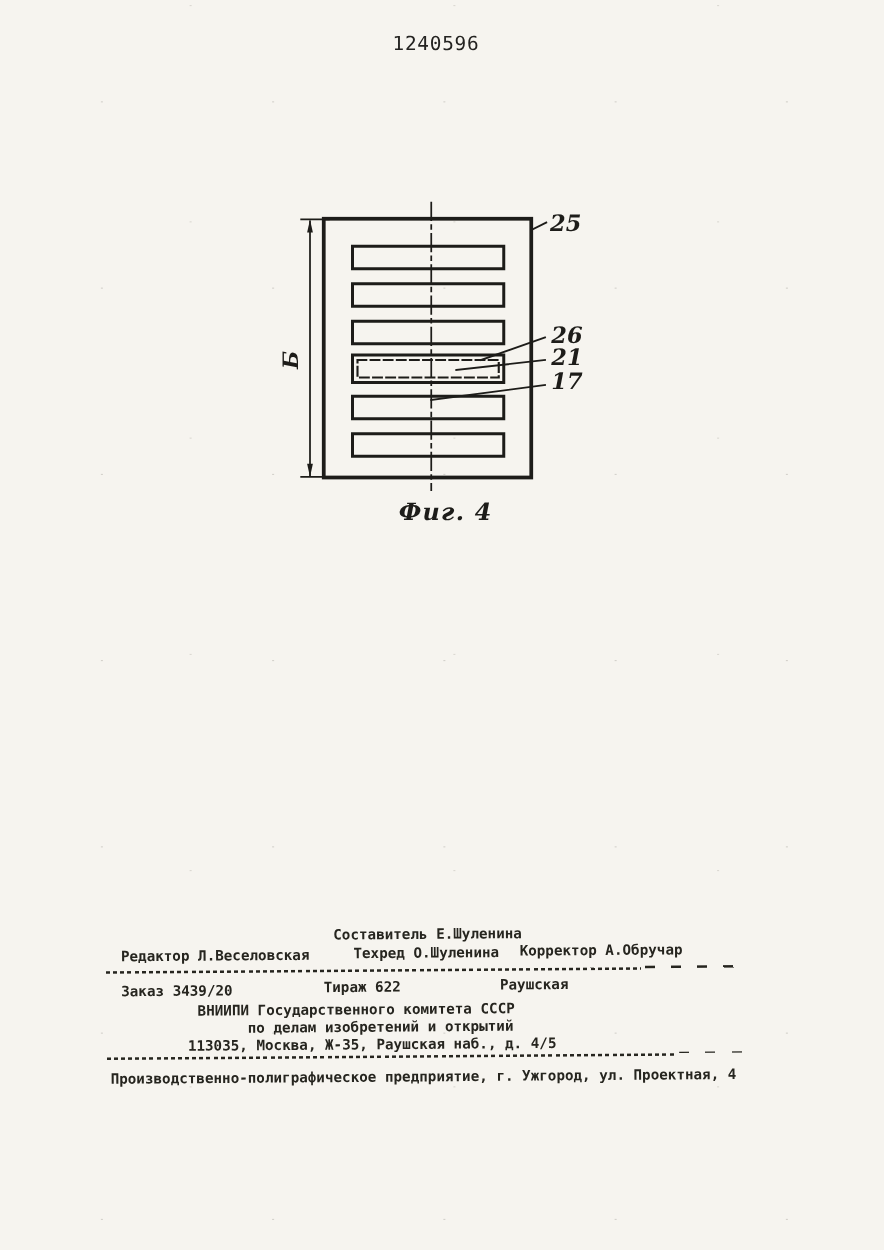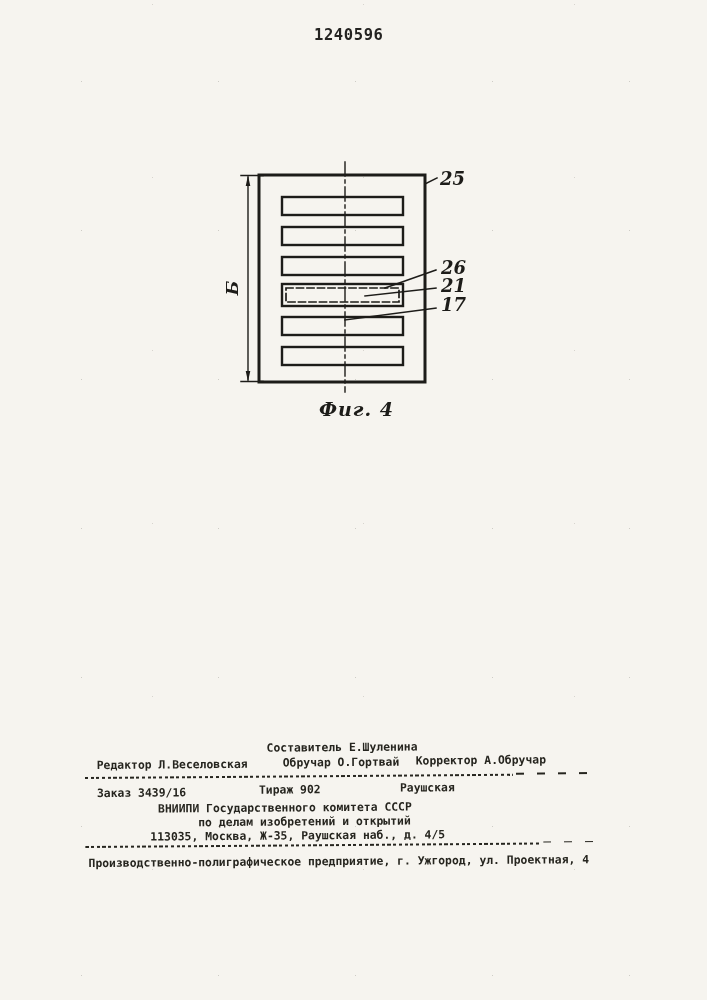--- a/index.html
+++ b/index.html
@@ -13,21 +13,21 @@
   body::after{
     content:"";position:absolute;inset:0;pointer-events:none;opacity:.28;
     background-image:
       radial-gradient(#6b675f 0.6px, transparent 0.7px),
       radial-gradient(#8a857a 0.5px, transparent 0.6px);
     background-size:137px 149px, 211px 173px;
     background-position:13px 7px, 47px 91px;
   }
   .pageno{
     position:absolute;left:314px;top:26px;
-    font-size:15.5px;letter-spacing:.6px;font-weight:bold;color:#242321;text-align:center;
+    font-size:15.5px;letter-spacing:.6px;font-weight:normal;color:#242321;text-align:center;
   }
   .fig-svg{position:absolute;left:225px;top:150px;}
   
   .imprint{
     position:absolute;inset:0;
     transform:rotate(-0.45deg);
     transform-origin:350px 800px;
   }
   .tw{
     position:absolute;white-space:pre;
@@ -79,28 +79,28 @@
     <text x="216" y="142" font-size="18">21</text>
     <text x="216" y="161" font-size="18">17</text>
     <text x="13" y="138" font-size="17" text-anchor="middle" transform="rotate(-90 13 138)">Б</text>
     <text x="94" y="266" font-size="19" letter-spacing="1">Фиг. 4</text>
   </g>
 </svg>
 
 <div class="imprint">
   <span class="tw" style="left:267px;top:741px">Составитель Е.Шуленина</span>
   <span class="tw" style="left:97px;top:757px">Редактор Л.Веселовская</span>
-  <span class="tw" style="left:283px;top:756px">Обручар О.Гортвай</span>
+  <span class="tw" style="left:283px;top:756px">Техред О.Шуленина</span>
   <span class="tw" style="left:416px;top:755px">Корректор А.Обручар</span>
 
   <div class="dashline" style="left:85px;top:775px;width:428px"></div>
   <div class="dashline dashlong" style="left:516px;top:774px;width:78px"></div>
 
-  <span class="tw" style="left:97px;top:785px">Заказ 3439/16</span>
-  <span class="tw" style="left:259px;top:783px">Тираж 902</span>
+  <span class="tw" style="left:97px;top:785px">Заказ 3439/20</span>
+  <span class="tw" style="left:259px;top:783px">Тираж 622</span>
   <span class="tw" style="left:400px;top:782px">Раушская</span>
   <span class="tw" style="left:158px;top:801px">ВНИИПИ Государственного комитета СССР</span>
   <span class="tw" style="left:198px;top:815px">по делам изобретений и открытий</span>
   <span class="tw" style="left:150px;top:829px">113035, Москва, Ж-35, Раушская наб., д. 4/5</span>
 
   <div class="dashline" style="left:85px;top:844px;width:455px"></div>
   <div class="dashline dashlong" style="left:543px;top:842.5px;width:56px"></div>
 
   <span class="tw" style="left:88px;top:855px">Производственно-полиграфическое предприятие, г. Ужгород, ул. Проектная, 4</span>
 </div>

